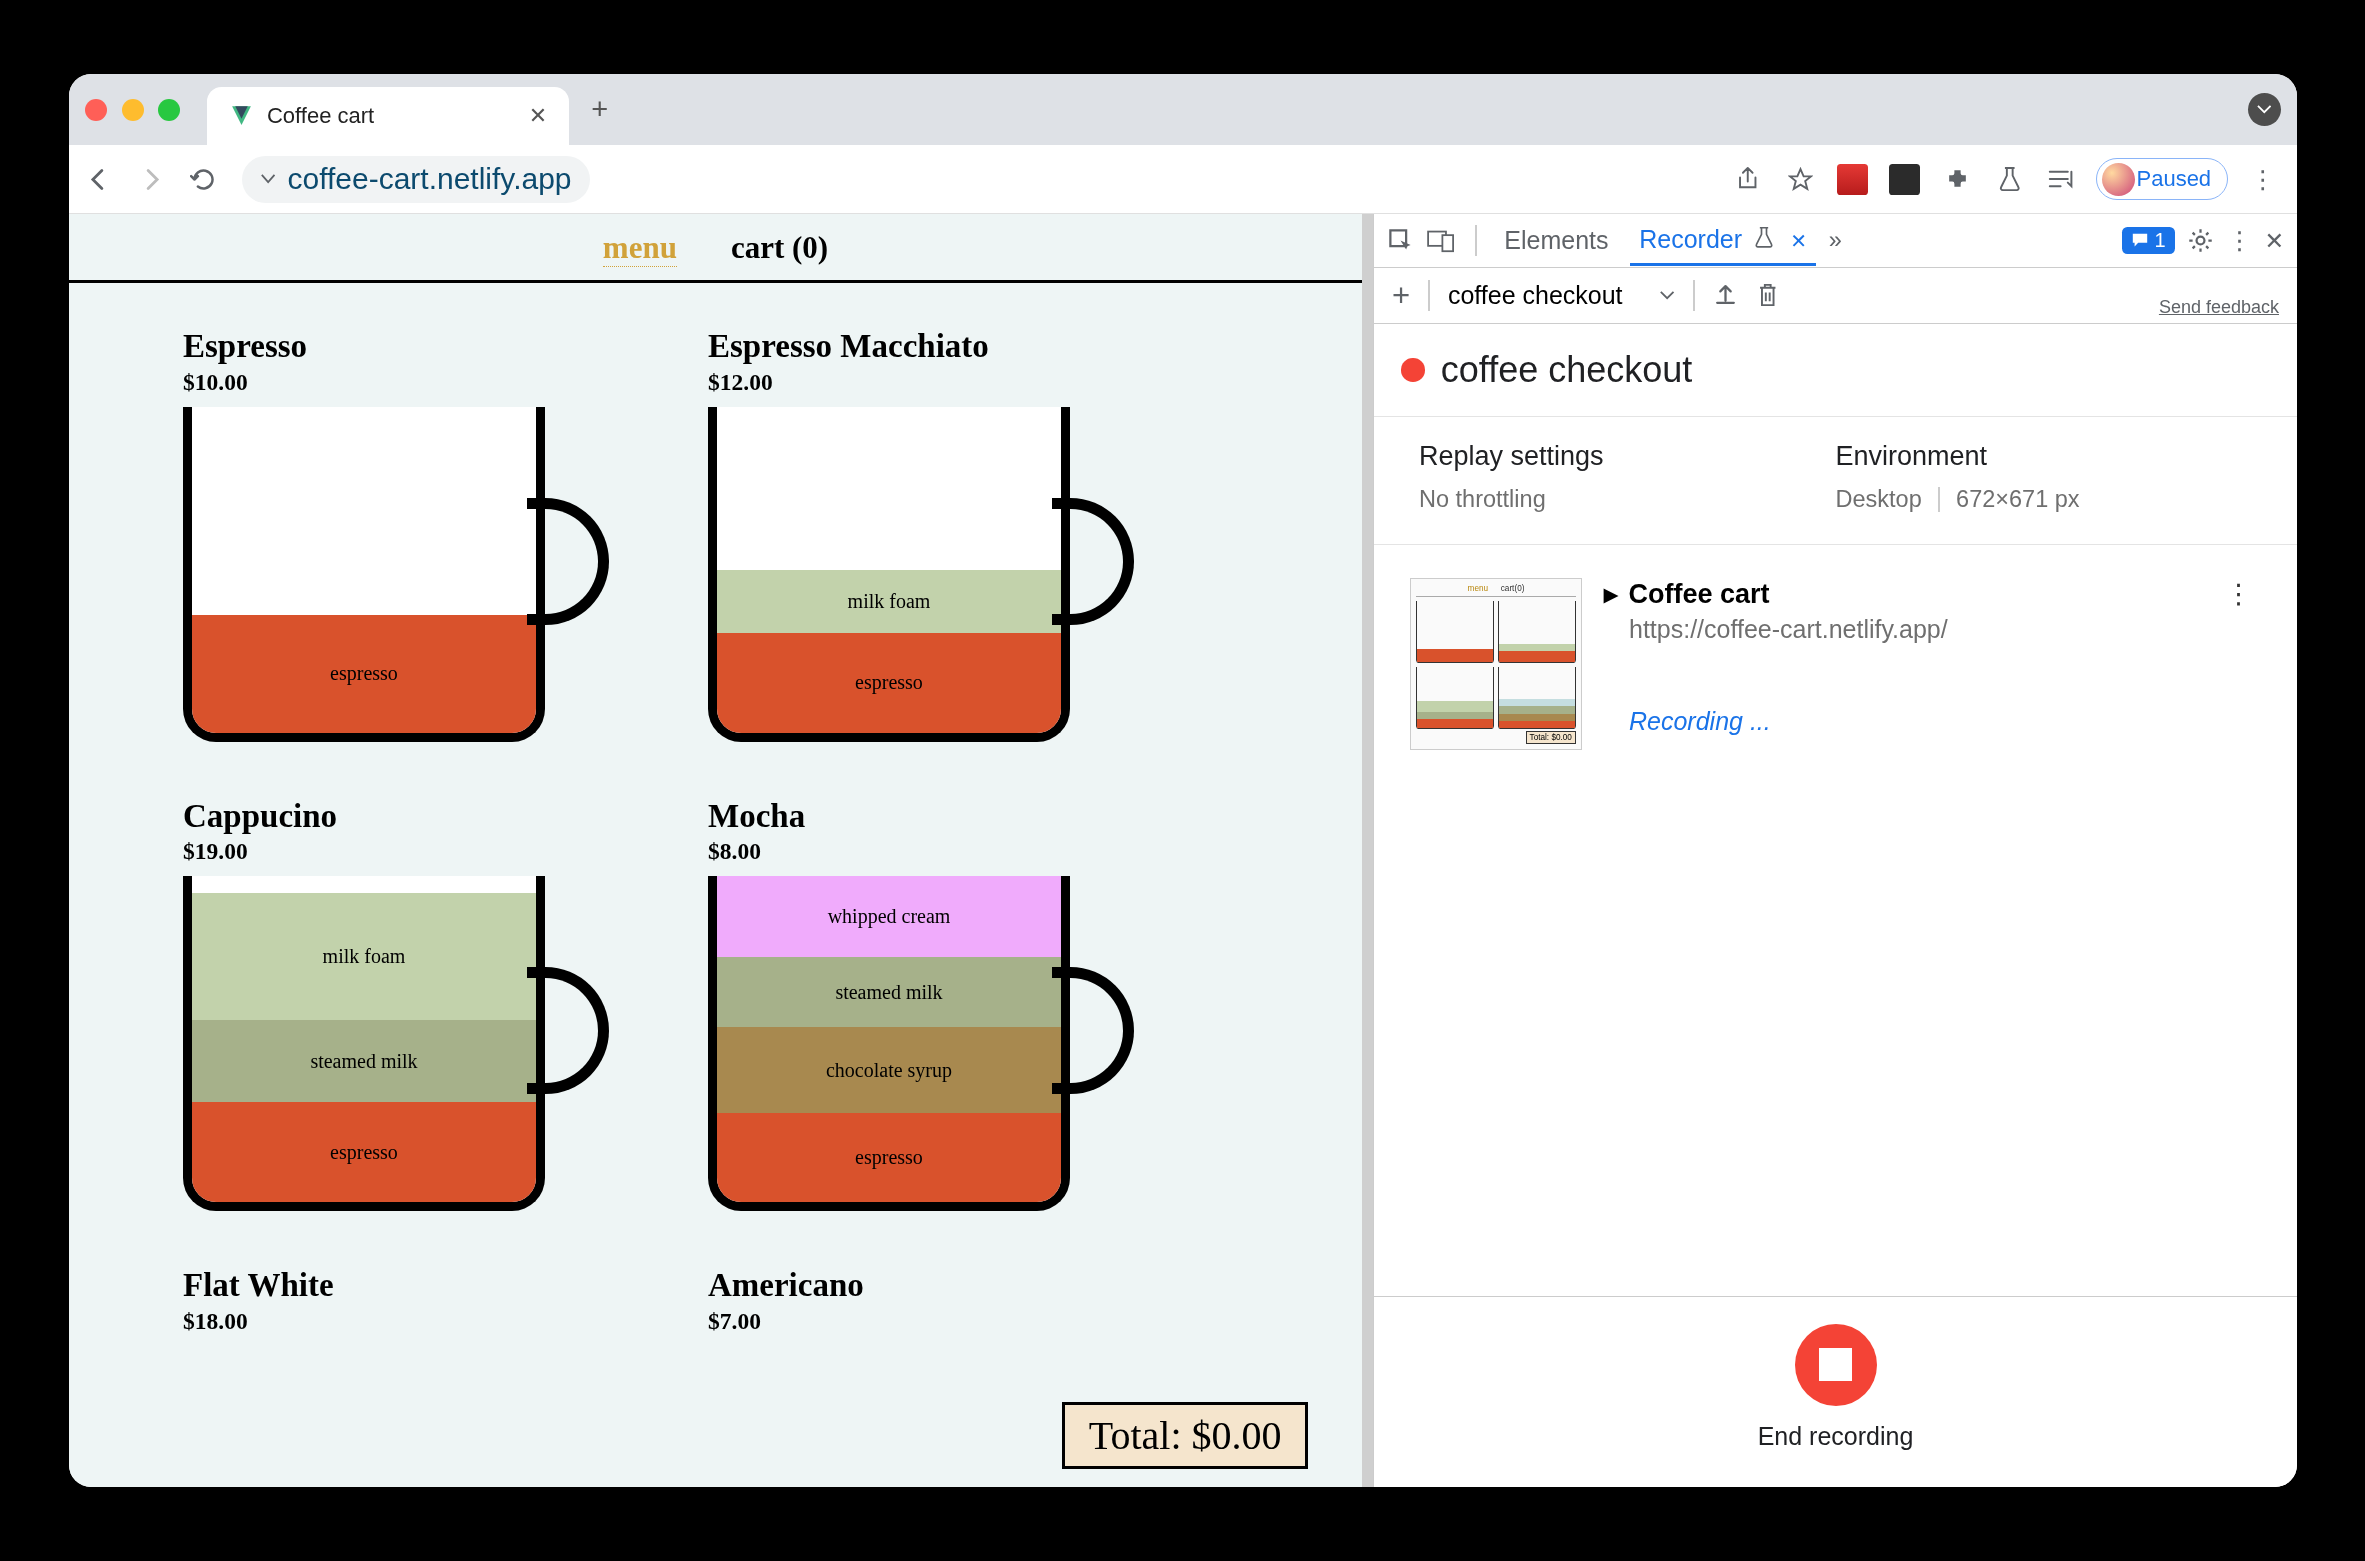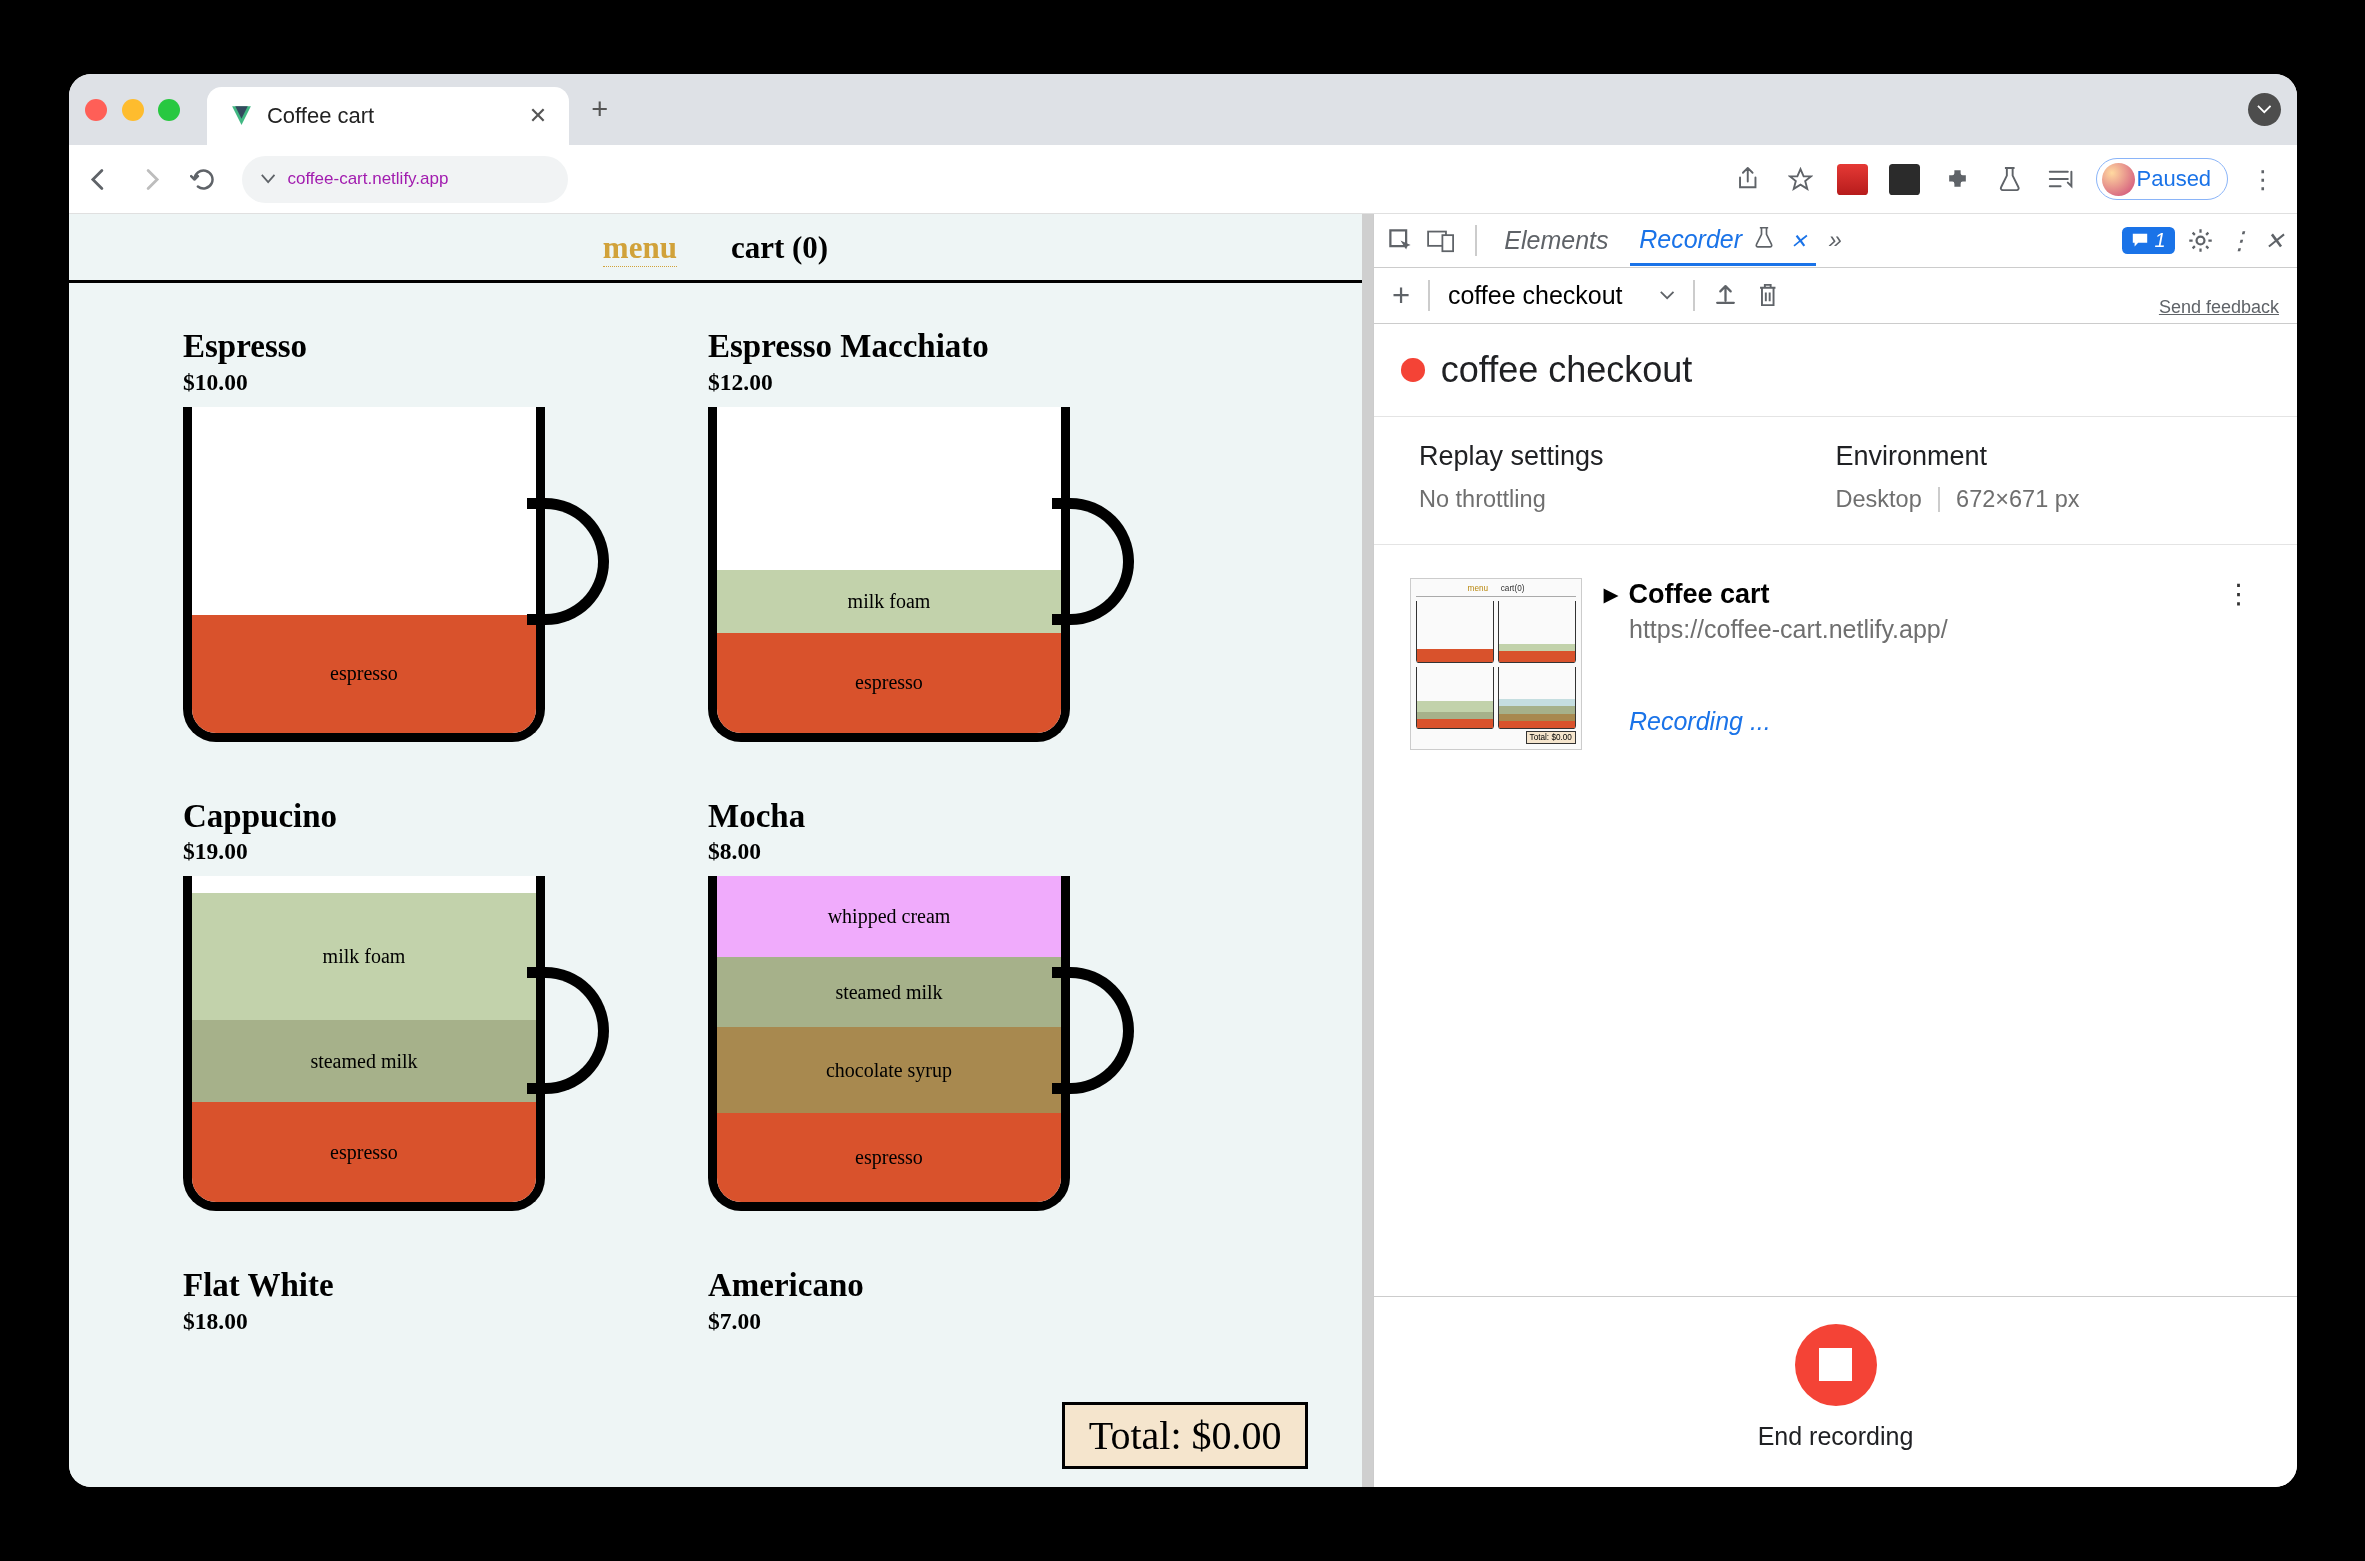--- a/index.html
+++ b/index.html
@@ -75,21 +75,21 @@
     height: 47px;
     background: #f1f3f4;
     border-radius: 23.5px;
     display: flex;
     align-items: center;
     padding: 0 18px;
     gap: 11px;
     min-width: 326px;
   }
   .url-bar .site-chip { font-size: 20px; color: #5f6368; }
-  .url-bar .url-text { font-size: 17px; color: #a21caf; }
+  .url-bar .url-text { font-size: 30px; color: #0c4a6e; }
   .toolbar-spacer { flex: 1; }
   .tool-icon { width: 36px; height:36px; display:flex; align-items:center; justify-content:center; font-size:23.5px; color:#5f6368; }
   .ext-icon { width:31px; height:31px; border-radius:3.6px; }
   .ext-red { background: linear-gradient(#e53935,#b71c1c); }
   .ext-dark { background: #2b2b2b; }
   .paused-pill {
     display:flex; align-items:center; gap:1px;
     border: 1.8px solid #8ab4f8; border-radius: 25px;
     padding: 3.6px 16.3px 3.6px 5.4px;
     color: #1a73e8; font-size: 22px;
@@ -166,21 +166,20 @@
     width: 924px;
     background: #fff;
     display:flex; flex-direction:column;
     border-left: 0.9px solid #ccc;
     font-family: -apple-system, "Helvetica Neue", Arial, sans-serif;
   }
   .dt-tabs {
     height: 54px; border-bottom: 0.9px solid #ccc;
     display:flex; align-items:center; gap: 12.7px; padding: 0 12.7px;
     color:#5f6368;
-    font-style:italic;
   }
   .dt-tab { font-size: 25px; padding: 9px 9px; }
   .dt-tab.active { color:#1a73e8; border-bottom: 3.6px solid #1a73e8; }
   .dt-tabs .spacer { flex:1; }
   .msg-badge {
     display:flex; align-items:center; gap:5.4px;
     background:#1a73e8; color:#fff; border-radius:5.4px;
     padding: 1.8px 9px; font-size:20px;
   }
   .dt-toolbar {

